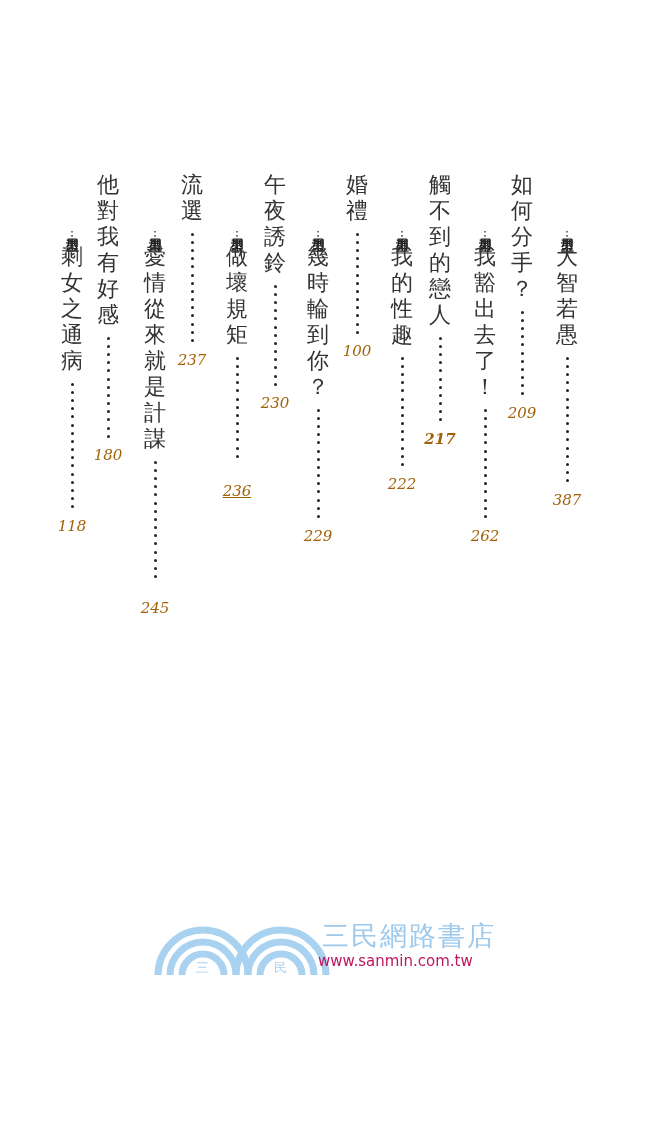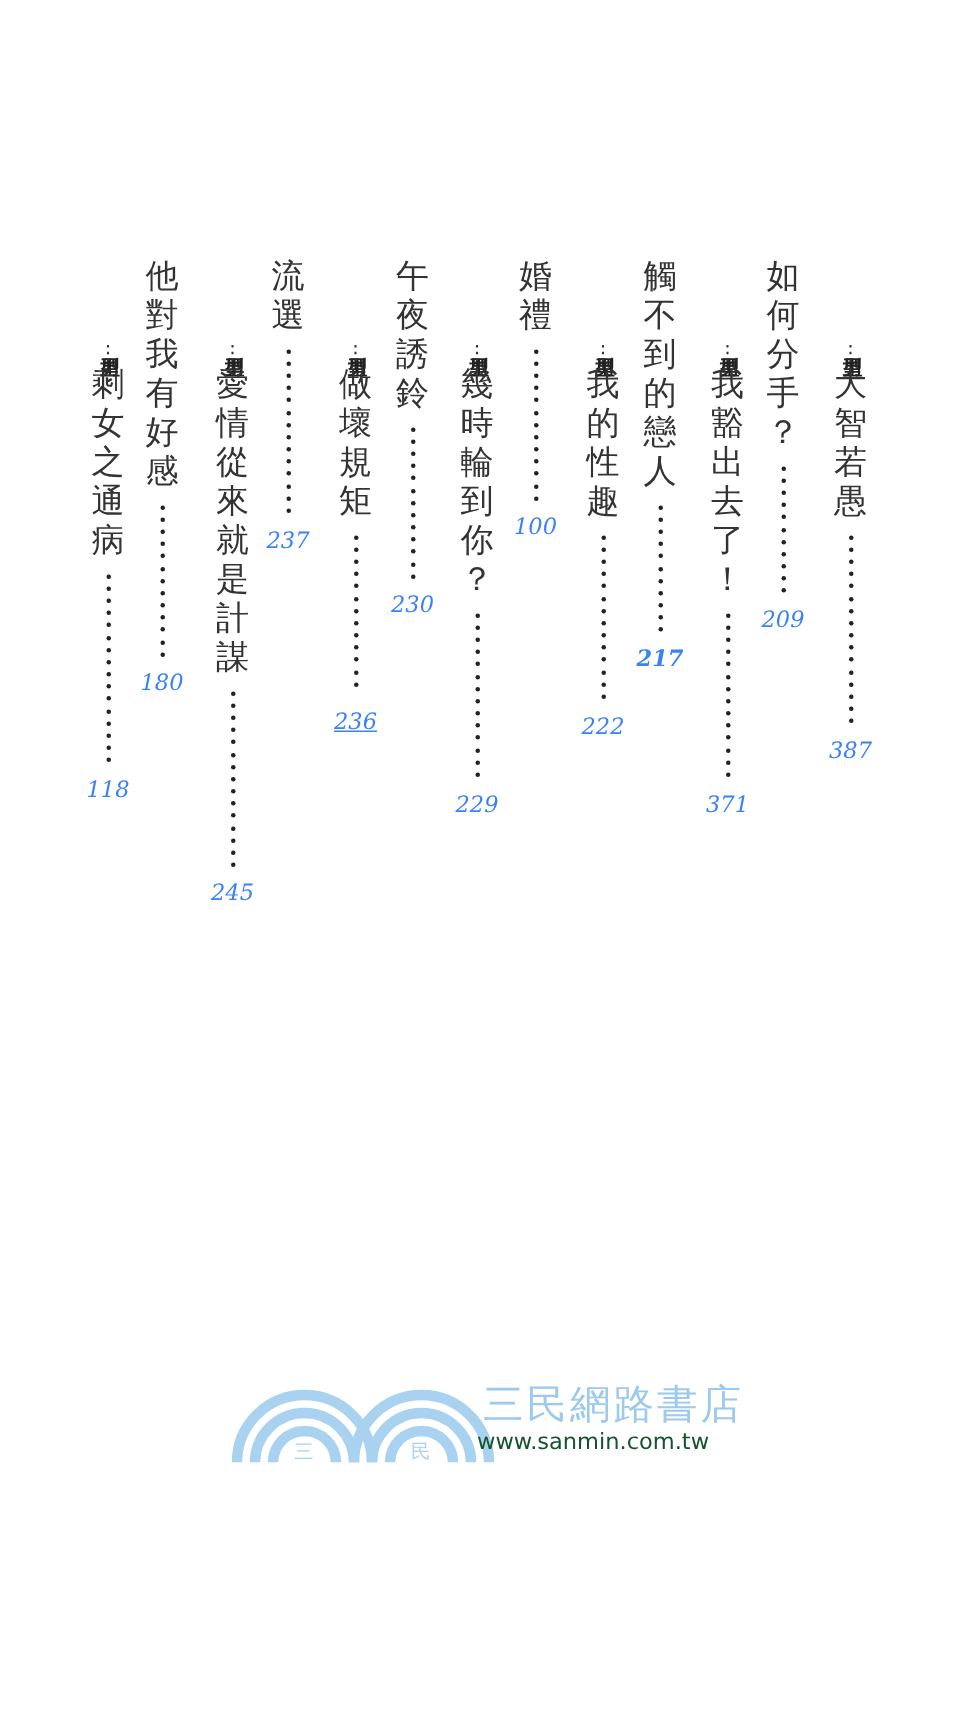--- a/index.html
+++ b/index.html
@@ -5,27 +5,27 @@
   html, body { margin:0; padding:0; background:#ffffff; }
   body { width:647px; height:1147px; position:relative; overflow:hidden;
          font-family:"DejaVu Sans", sans-serif; color:#2a2a2a; }
   .col { position:absolute; display:flex; flex-direction:column; align-items:center; }
   .main .ch { font-size:22px; line-height:26px; color:#333; }
   .sub .tag { font-size:13px; line-height:14px; font-weight:bold; color:#222; }
   .sub .colon { font-size:13px; line-height:12px; color:#333; }
   .sub .ch { font-size:22px; line-height:26px; color:#333; }
   .dots { display:flex; flex-direction:column; align-items:center; margin-top:6px; }
   .dots span { width:3px; height:3px; background:#222; border-radius:50%; margin:2.6px 0; }
-  .page { font-family:"DejaVu Serif", serif; font-style:italic; font-size:15px; color:#3b82f6;
+  .page { font-family:"DejaVu Serif", serif; font-style:italic; font-size:15px; color:#a16207;
           position:absolute; white-space:nowrap; }
   .logo { position:absolute; left:150px; top:915px; width:360px; height:60px; }
   .logo-title { position:absolute; left:322px; top:918px; font-family:"DejaVu Serif", serif;
                 font-size:27px; color:#9cc9ec; letter-spacing:2px; }
   .logo-url { position:absolute; left:318px; top:952px; font-family:"DejaVu Sans", sans-serif;
-              font-size:15px; color:#14532d; }
+              font-size:15px; color:#be185d; }
 </style>
 </head>
 <body>
 
 <div id="toc">
     <div class="col main" style="left: 510px; top: 172px; width: 24px;">
       <span class="ch">如</span>
       <span class="ch">何</span>
       <span class="ch">分</span>
       <span class="ch">手</span>
@@ -112,21 +112,21 @@
         <span></span>
         <span></span>
         <span></span>
         <span></span>
         <span></span>
         <span></span>
         <span></span>
         <span></span>
         <span></span>
       </div>
-      <div class="page" style="position: static; margin-top: 6px;">371</div>
+      <div class="page" style="position: static; margin-top: 6px;">262</div>
     </div>
     <div class="col main" style="left: 345px; top: 172px; width: 24px;">
       <span class="ch">婚</span>
       <span class="ch">禮</span>
       <div class="dots">
         <span></span>
         <span></span>
         <span></span>
         <span></span>
         <span></span>
@@ -251,21 +251,21 @@
         <span></span>
         <span></span>
         <span></span>
         <span></span>
         <span></span>
         <span></span>
         <span></span>
         <span></span>
         <span></span>
       </div>
-      <div class="page" style="position: static; margin-top: 12px; text-decoration: underline;">236</div>
+      <div class="page" style="position: static; margin-top: 22px; text-decoration: underline;">236</div>
     </div>
     <div class="col main" style="left: 96px; top: 172px; width: 24px;">
       <span class="ch">他</span>
       <span class="ch">對</span>
       <span class="ch">我</span>
       <span class="ch">有</span>
       <span class="ch">好</span>
       <span class="ch">感</span>
       <div class="dots">
         <span></span>
@@ -305,21 +305,21 @@
         <span></span>
         <span></span>
         <span></span>
         <span></span>
         <span></span>
         <span></span>
         <span></span>
         <span></span>
         <span></span>
       </div>
-      <div class="page" style="position: static; margin-top: 5px;">245</div>
+      <div class="page" style="position: static; margin-top: 18px;">245</div>
     </div>
     <div class="col sub" style="left: 60px; top: 228px; width: 24px;">
       <span class="tag" style="writing-mode: vertical-rl;">型男</span>
       <span class="colon" style="margin: 2px 0px;">⋮</span>
       <span class="ch">剩</span>
       <span class="ch">女</span>
       <span class="ch">之</span>
       <span class="ch">通</span>
       <span class="ch">病</span>
       <div class="dots">

